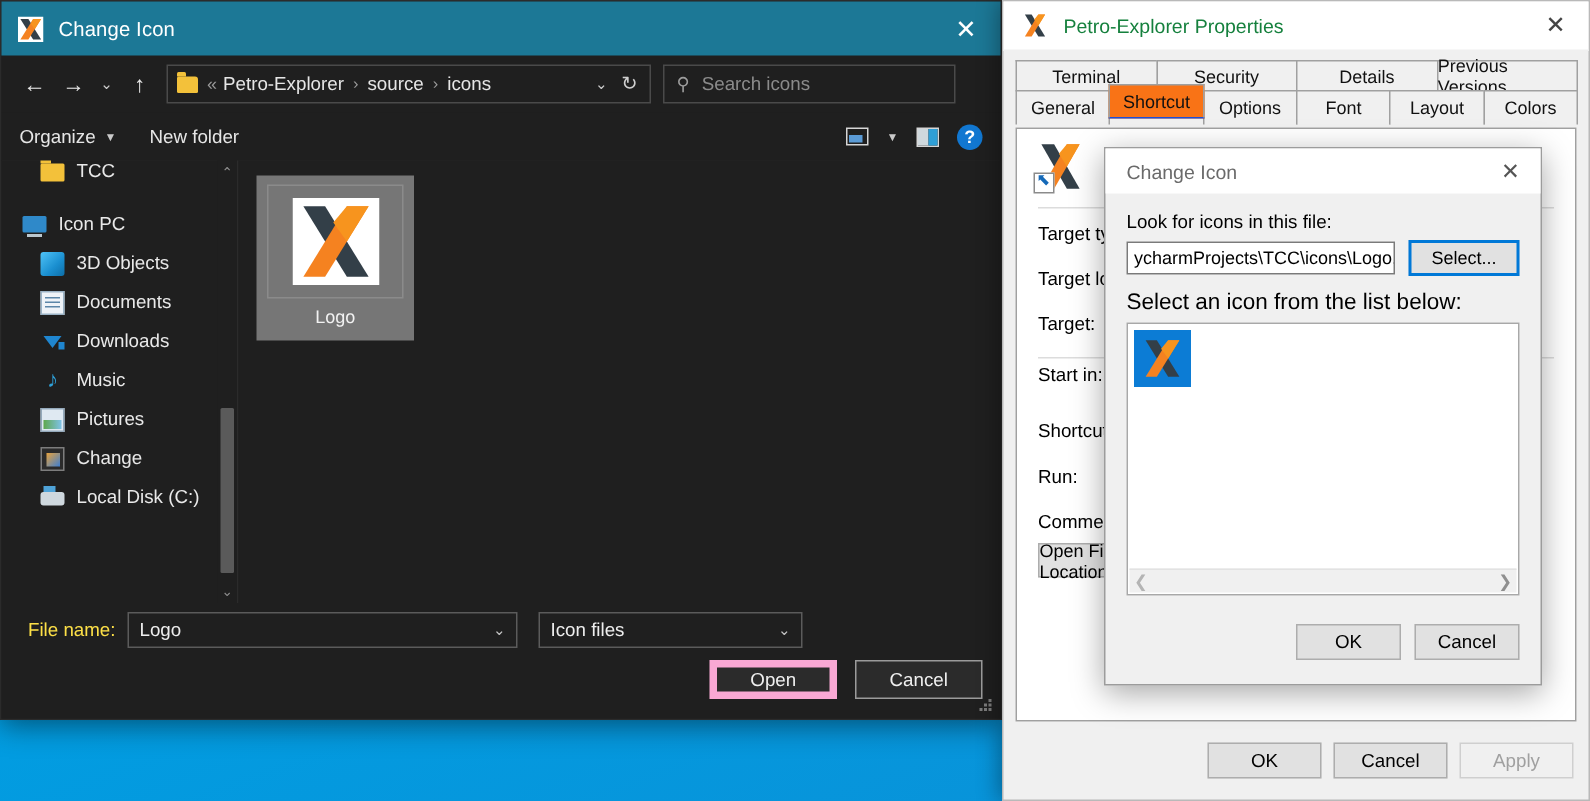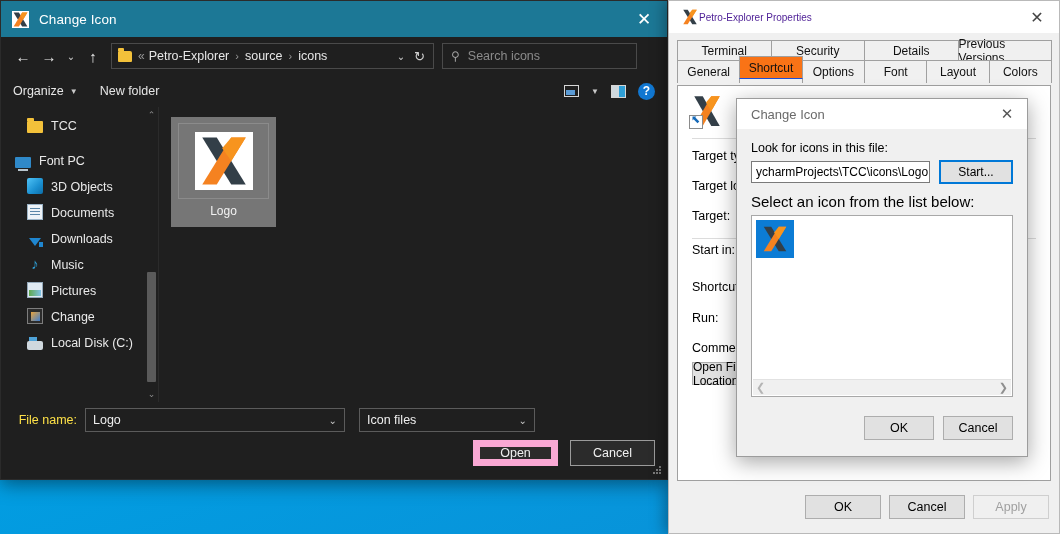--- a/index.html
+++ b/index.html
@@ -73,21 +73,21 @@
   .ic-pane i:first-child{background:#cfd8dd;}
   .ic-pane i:last-child{background:#2f9fd6;}
   .ic-help{width:17px;height:17px;border-radius:50%;background:#1177d1;color:#fff;font-size:12px;
            display:flex;align-items:center;justify-content:center;font-weight:bold;}
 
   #ex-body{position:absolute;left:0;top:106px;right:0;bottom:77px;display:flex;}
   #ex-side{
     width:157px;background:#1f1f1f;position:relative;overflow:hidden;
     border-right:1px solid #2b2b2b;
   }
-  .nav-row{height:26px;display:flex;align-items:flex-end;padding-left:14px;color:#e9e9e9;font-size:12.5px;}
+  .nav-row{height:26px;display:flex;align-items:flex-start;padding-left:14px;color:#e9e9e9;font-size:12.5px;}
   .nav-row.sel{background:#363636;}
   .nav-row.indent{padding-left:26px;}
   .nav-row .lbl{margin-left:8px;white-space:nowrap;}
   .ni{width:16px;height:16px;flex:none;position:relative;}
   .ni.folder{background:#f3c13a;border-radius:1px;height:12px;margin-top:2px;}
   .ni.folder:before{content:"";position:absolute;left:0;top:-3px;width:7px;height:3px;background:#f3c13a;border-radius:1px 1px 0 0;}
   .ni.clock{border:2px solid #cfcfcf;border-radius:50%;box-sizing:border-box;background:#3a3a3a;}
   .ni.clock:after{content:"";position:absolute;left:6px;top:3px;width:1.5px;height:5px;background:#e8e8e8;}
   .ni.pc{background:#2f89c9;border-radius:1px;height:11px;margin-top:2px;}
   .ni.pc:after{content:"";position:absolute;left:3px;bottom:-3px;width:10px;height:2px;background:#b9c6ce;}
@@ -135,32 +135,32 @@
     width:176px;height:24px;margin-left:14px;border:1px solid #5b5b5b;background:#1f1f1f;color:#eee;
     display:flex;align-items:center;box-sizing:border-box;font-size:12.5px;
   }
   .ft-select .v{margin-left:7px;}
   .ft-select .dd{margin-left:auto;margin-right:7px;font-size:10px;color:#c9c9c9;}
   .btn-row{display:flex;justify-content:flex-end;padding:8px 12px 0 0;gap:12px;}
   .dbtn{
     width:85px;height:26px;border:1px solid #9b9b9b;background:#2b2b2b;color:#f0f0f0;
     font-size:12.5px;display:flex;align-items:center;justify-content:center;box-sizing:border-box;
   }
-  .dbtn.accent{border:7px solid #f9a8d4;}
+  .dbtn.accent{border:5px solid #f9a8d4;}
   .grip{position:absolute;right:5px;bottom:4px;width:9px;height:9px;opacity:.75;}
   .grip i{position:absolute;width:2px;height:2px;background:#9a9a9a;}
 
   
   #props{
     left:668px;top:0;width:392px;height:534px;background:#f0f0f0;
     border:1px solid #b9b9b9;box-shadow:-3px 0 14px rgba(0,0,0,.35);
   }
   #pr-title{height:32px;background:#ffffff;display:flex;align-items:center;position:relative;border-bottom:1px solid #f0f0f0;}
   #pr-title .pico{width:18px;height:18px;margin-left:12px;position:relative;}
-  #pr-title .ptext{color:#4c1d95;font-size:10px;}
+  #pr-title .ptext{color:#15803d;font-size:13px;margin-left:10px;}
   #pr-close{position:absolute;right:0;top:0;width:44px;height:32px;display:flex;align-items:center;justify-content:center;color:#444;font-size:16px;font-weight:300;}
 
   .tabstrip{padding:6px 8px 0 8px;}
   .tabrow{display:flex;}
   .tab{
     flex:1;height:20px;background:#f0f0f0;border:1px solid #a0a0a0;border-bottom:none;
     display:flex;align-items:center;justify-content:center;font-size:12px;color:#111;
     box-sizing:border-box;margin-right:-1px;
   }
   .tabrow.bottom .tab{height:23px;}
@@ -292,21 +292,21 @@
   <div id="ex-body">
 
     <div id="ex-side">
       <div class="nav-row indent">
         <span class="ni folder"></span>
         <span class="lbl">TCC</span>
       </div>
       <div style="height:9px"></div>
       <div class="nav-row">
         <span class="ni pc"></span>
-        <span class="lbl">Font PC</span>
+        <span class="lbl">Icon PC</span>
       </div>
       <div class="nav-row indent">
         <span class="ni cube"></span>
         <span class="lbl">3D Objects</span>
       </div>
       <div class="nav-row indent">
         <span class="ni doc"></span>
         <span class="lbl">Documents</span>
       </div>
       <div class="nav-row indent">
@@ -449,21 +449,21 @@
     <span class="ctext">Change Icon</span>
     <div id="ci-close">✕</div>
   </div>
 
   <div id="ci-body">
     <div class="ci-lab">Look for icons in this file:</div>
     <div class="ci-row">
       <div class="ci-input">
         <span>ycharmProjects\TCC\icons\Logo.ico</span>
       </div>
-      <div class="browse">Start...</div>
+      <div class="browse">Select...</div>
     </div>
 
     <div class="ci-lab2">Select an icon from the list below:</div>
 
     <div class="ci-list">
       <div class="icon-cell">
         <svg class="xlogo" width="30" height="30" viewBox="0 0 32 32">
           <polygon points="4,3 12,3 28,29 20,29" fill="#333f48"></polygon>
           <polygon points="20,3 28,3 12,29 4,29" fill="#f58220"></polygon>
           <polygon points="20,3 28,3 20,16 15,9" fill="#f7941e"></polygon>

